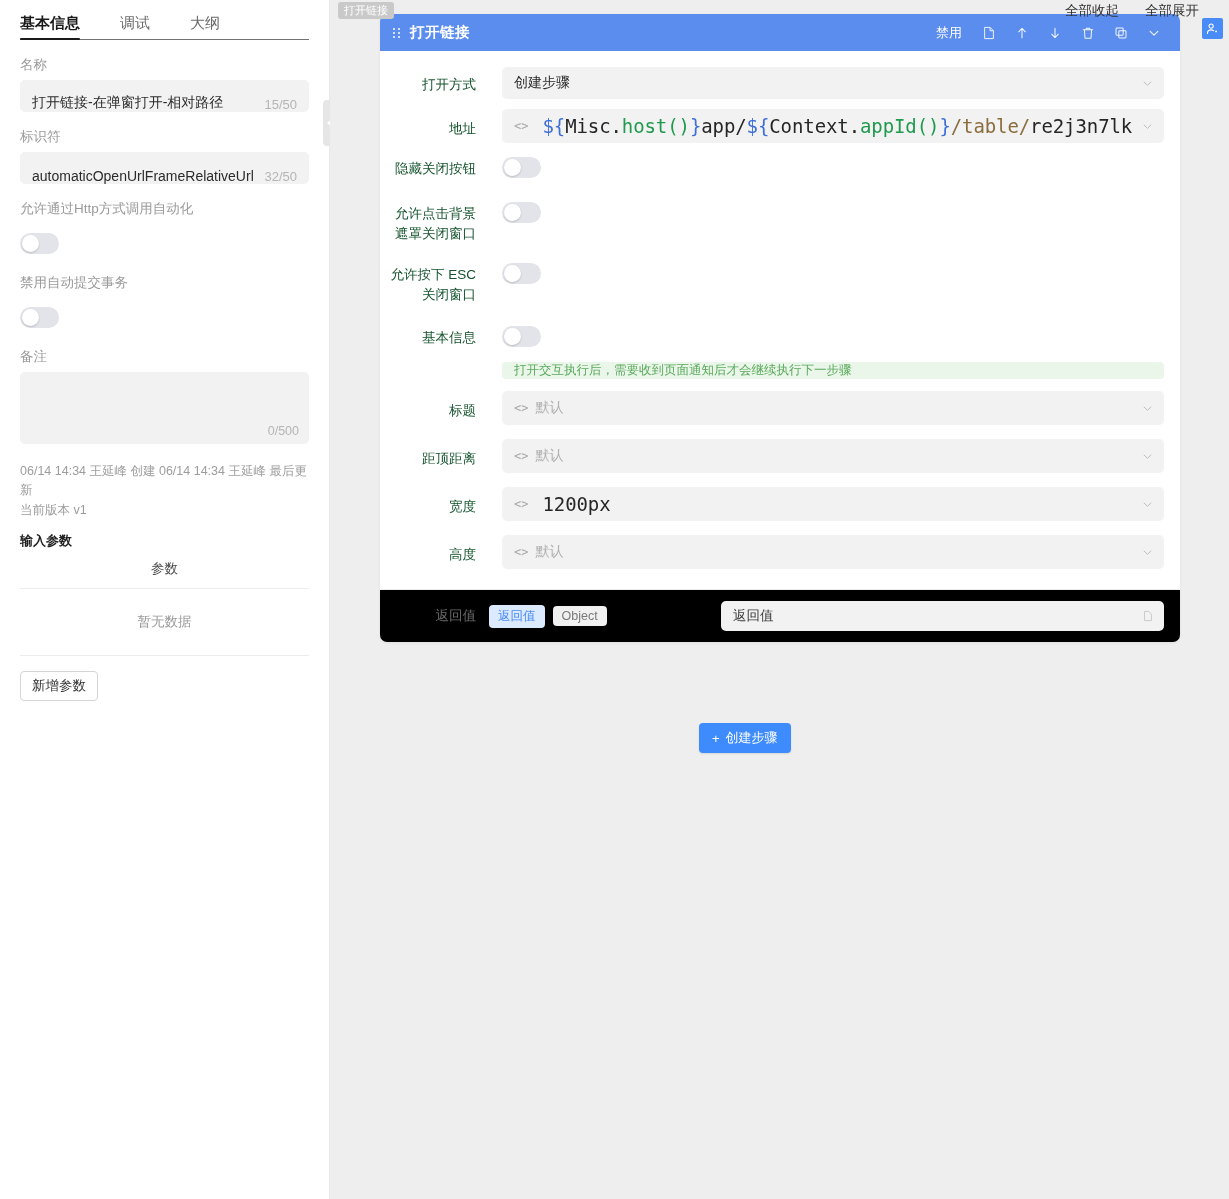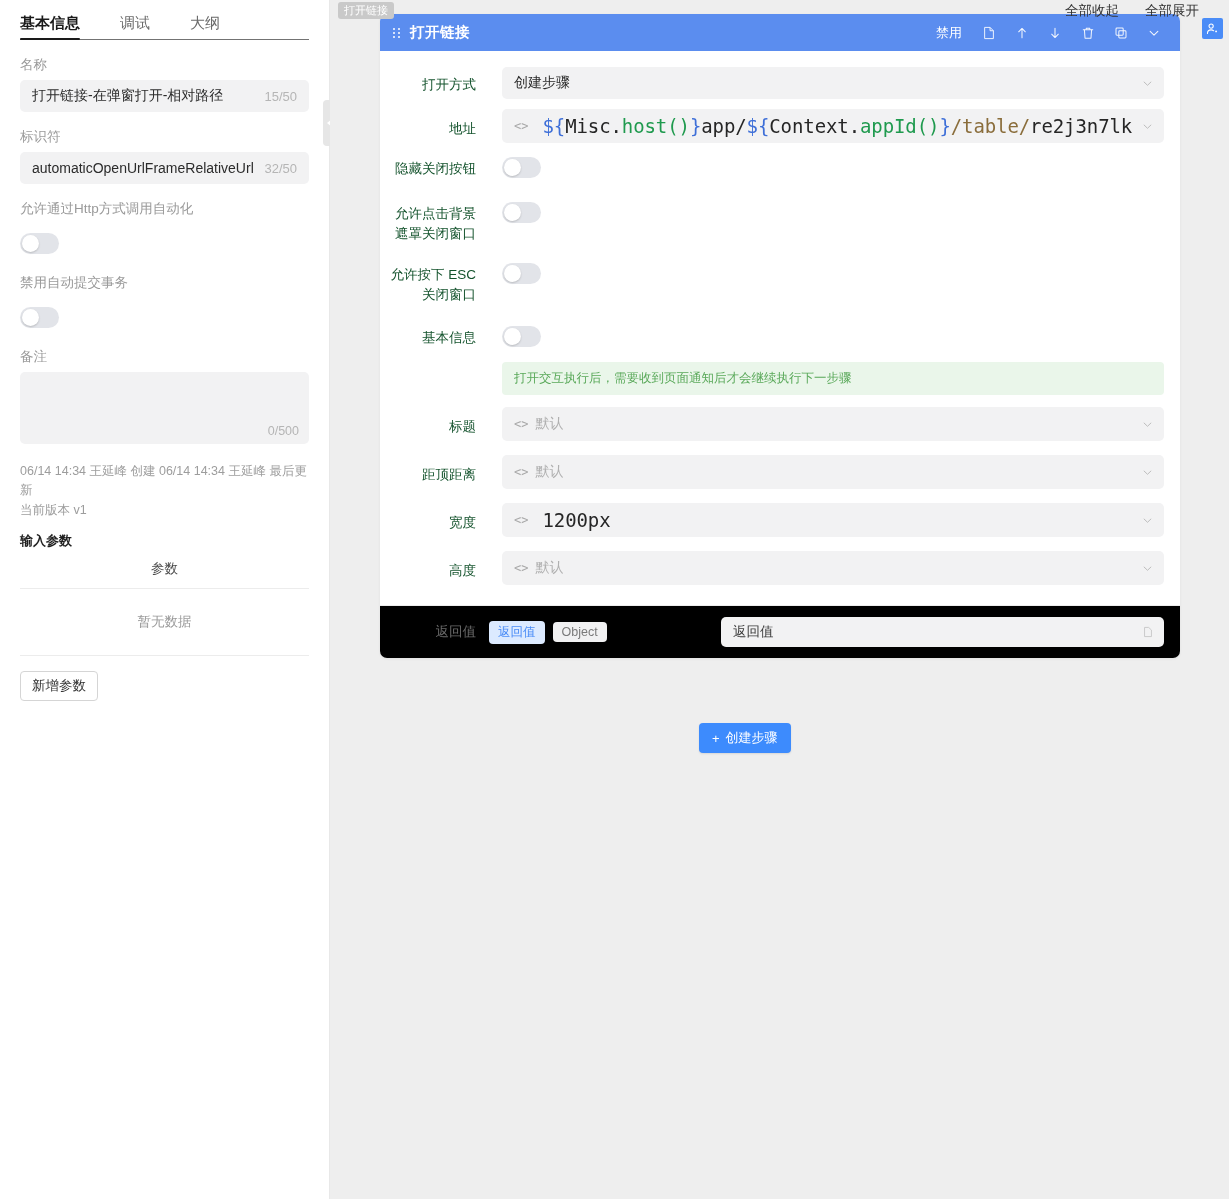--- a/index.html
+++ b/index.html
@@ -38,21 +38,21 @@
   .tab.active::after {
     content: ""; position: absolute; left: 0; right: 0; bottom: -1px;
     height: 2.5px; background: #1a1a1a; border-radius: 2px;
   }
 
   .field-label {
     font-size: 13.5px; color: #9a9a9a; margin: 16px 0 6px 0;
   }
   .input-box {
     height: 32px; background: #f2f2f3; border-radius: 5px;
-    display: flex; align-items: center; padding: 0 12px;
+    display: flex; align-items: flex-end; padding: 0 12px;
     font-size: 14px; color: #2b2b2b;
   }
   .input-box .val { flex: 1; white-space: nowrap; overflow: hidden; }
   .input-box .count { font-size: 13px; color: #b5b5b5; margin-left: 8px; }
 
   .toggle {
     width: 39px; height: 21px; border-radius: 11px; background: #e2e4e9;
     position: relative; cursor: pointer; margin-top: 9px;
     display: inline-block;
   }
@@ -191,21 +191,21 @@
   .ph { color: #b0b0b0; font-size: 14px; }
   .tk-brace { color: #3e6fd8; }
   .tk-name { color: #262626; }
   .tk-fn { color: #1f9a4e; }
   .tk-path { color: #8a6d3b; }
   .tk-plain { color: #262626; }
 
   .hint-green {
     background: #eaf6ea; border-radius: 4px;
     font-size: 12.5px; color: #5aa95a;
-    padding: 8px 12px; margin-top: 2px;
+    padding: 0 12px; margin-top: 2px;
   }
 
   .card-footer {
     border-top: 1px solid #ededed;
     display: flex; align-items: center;
     padding: 11px 16px 11px 0; background: #000000;
   }
   .footer-label {
     width: 96px; flex: 0 0 96px; text-align: right;
     font-size: 13.5px; color: #6a6a6a; margin-right: 13px;

